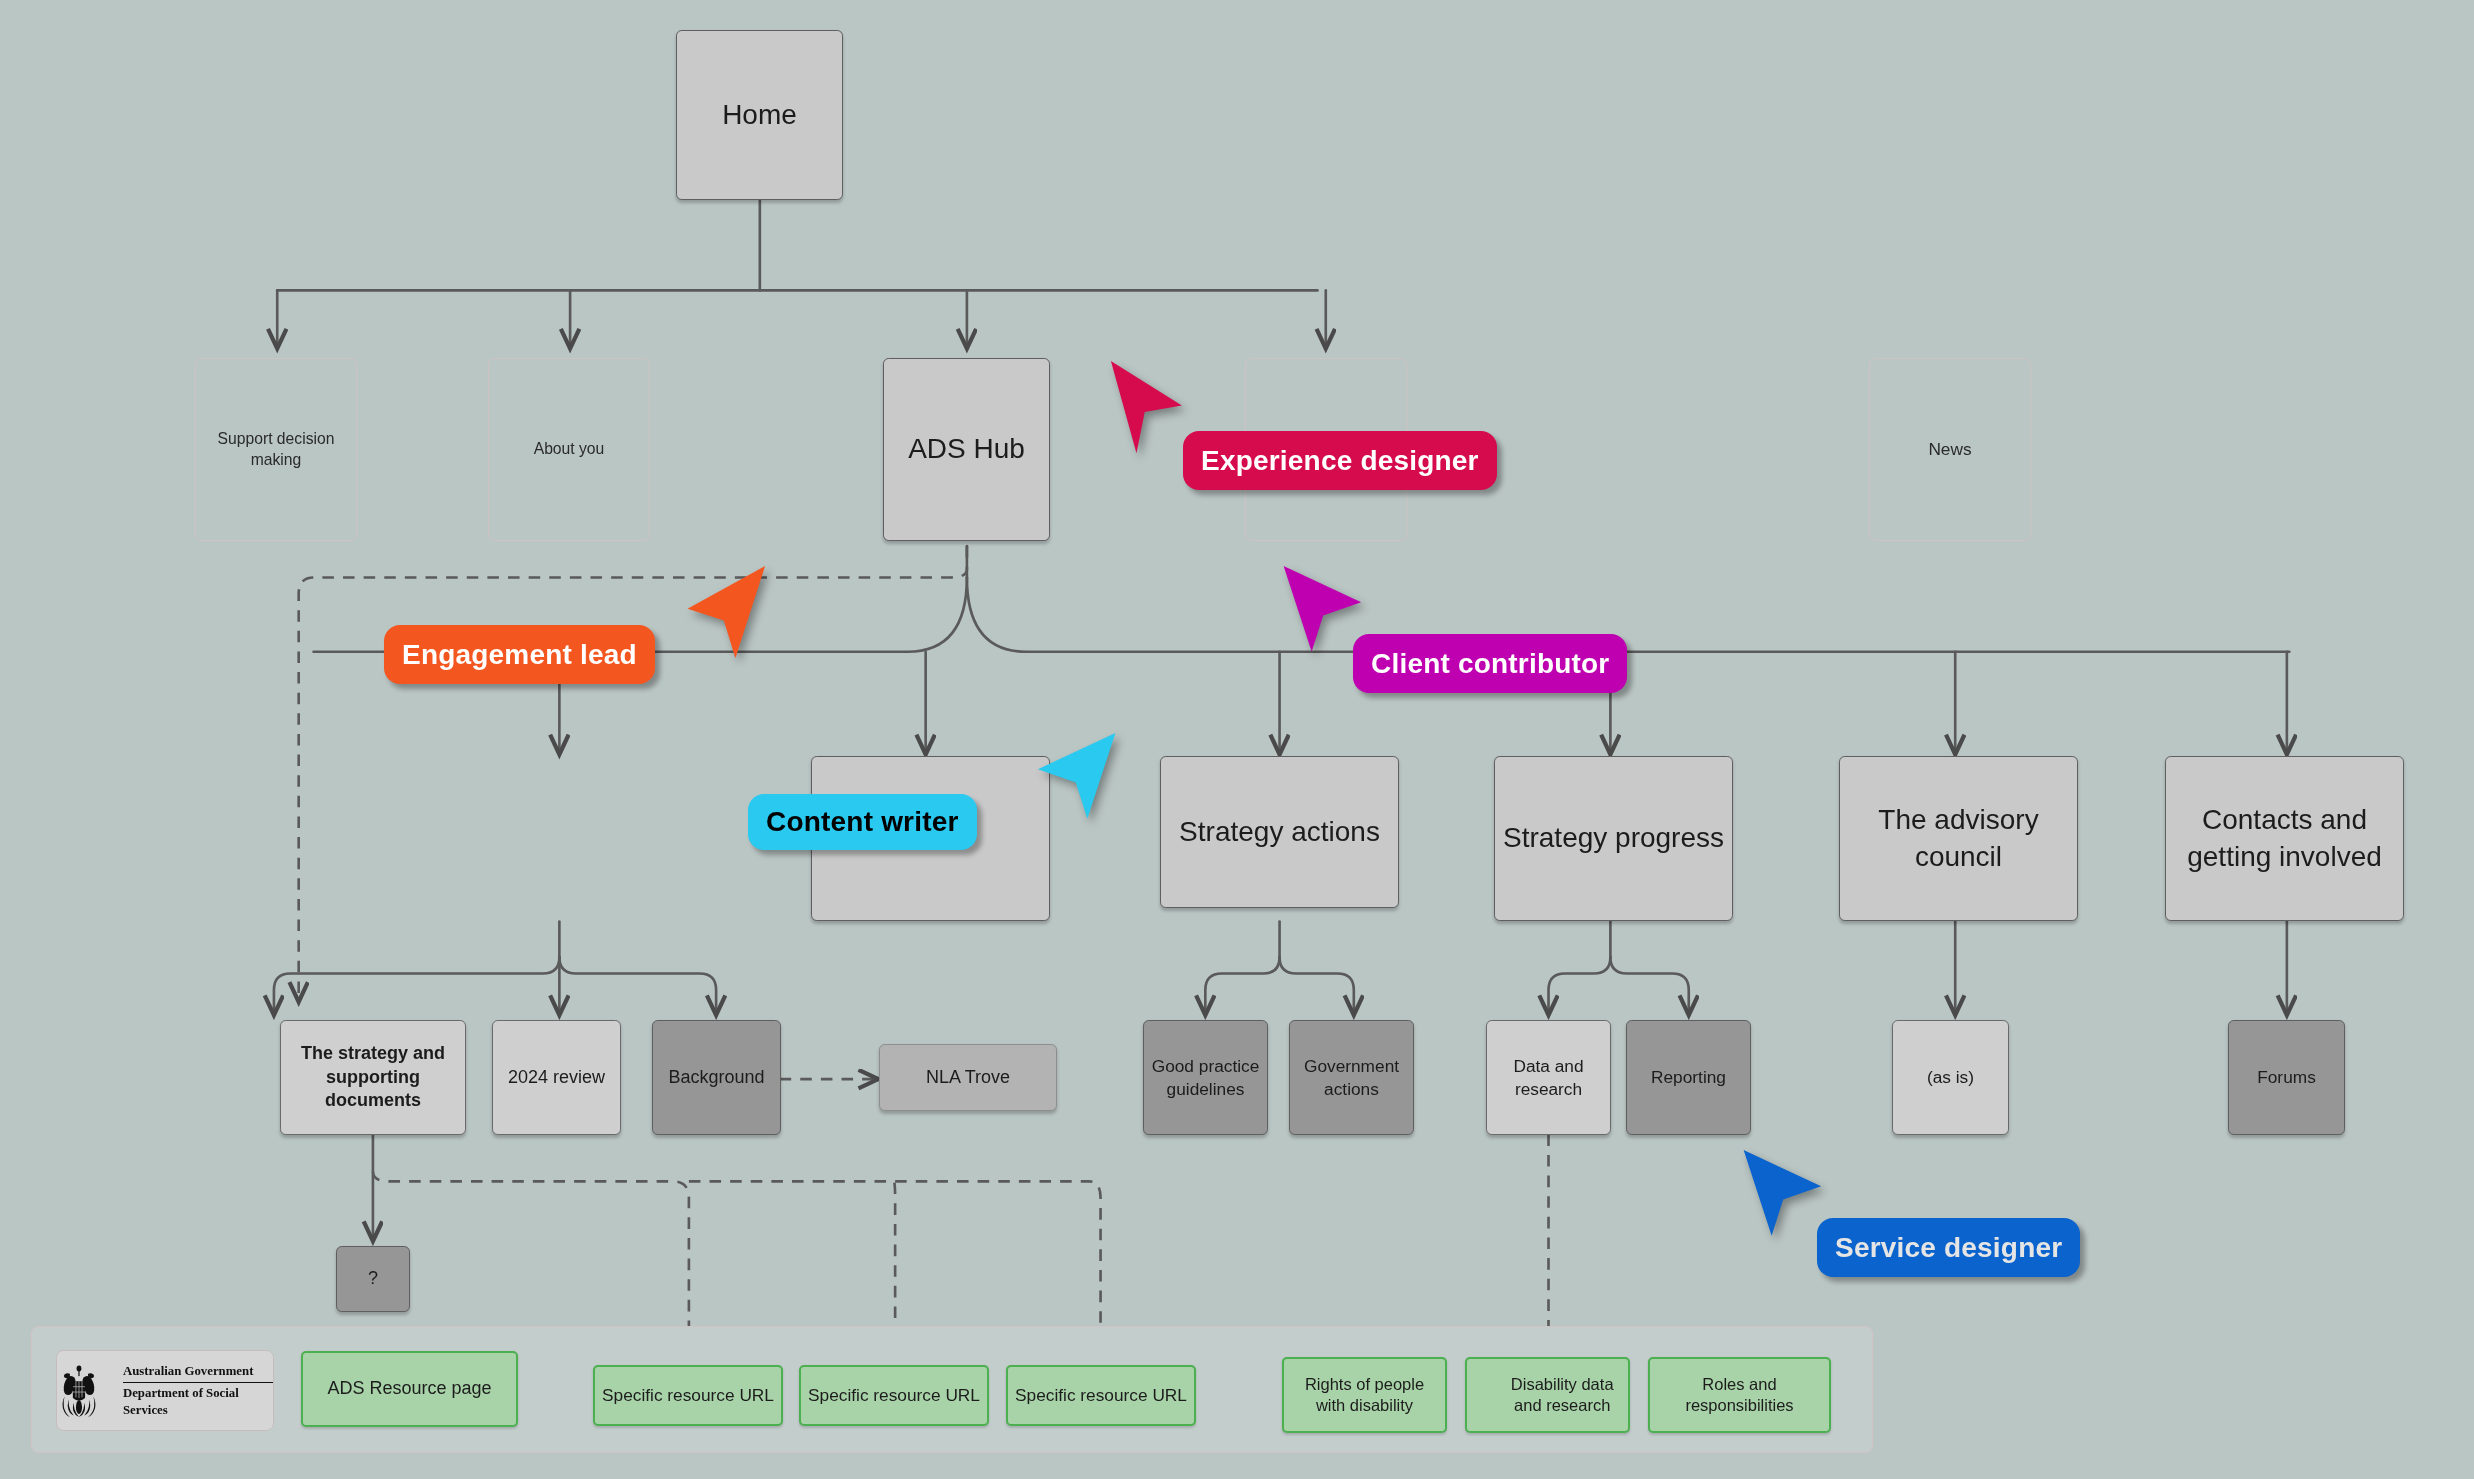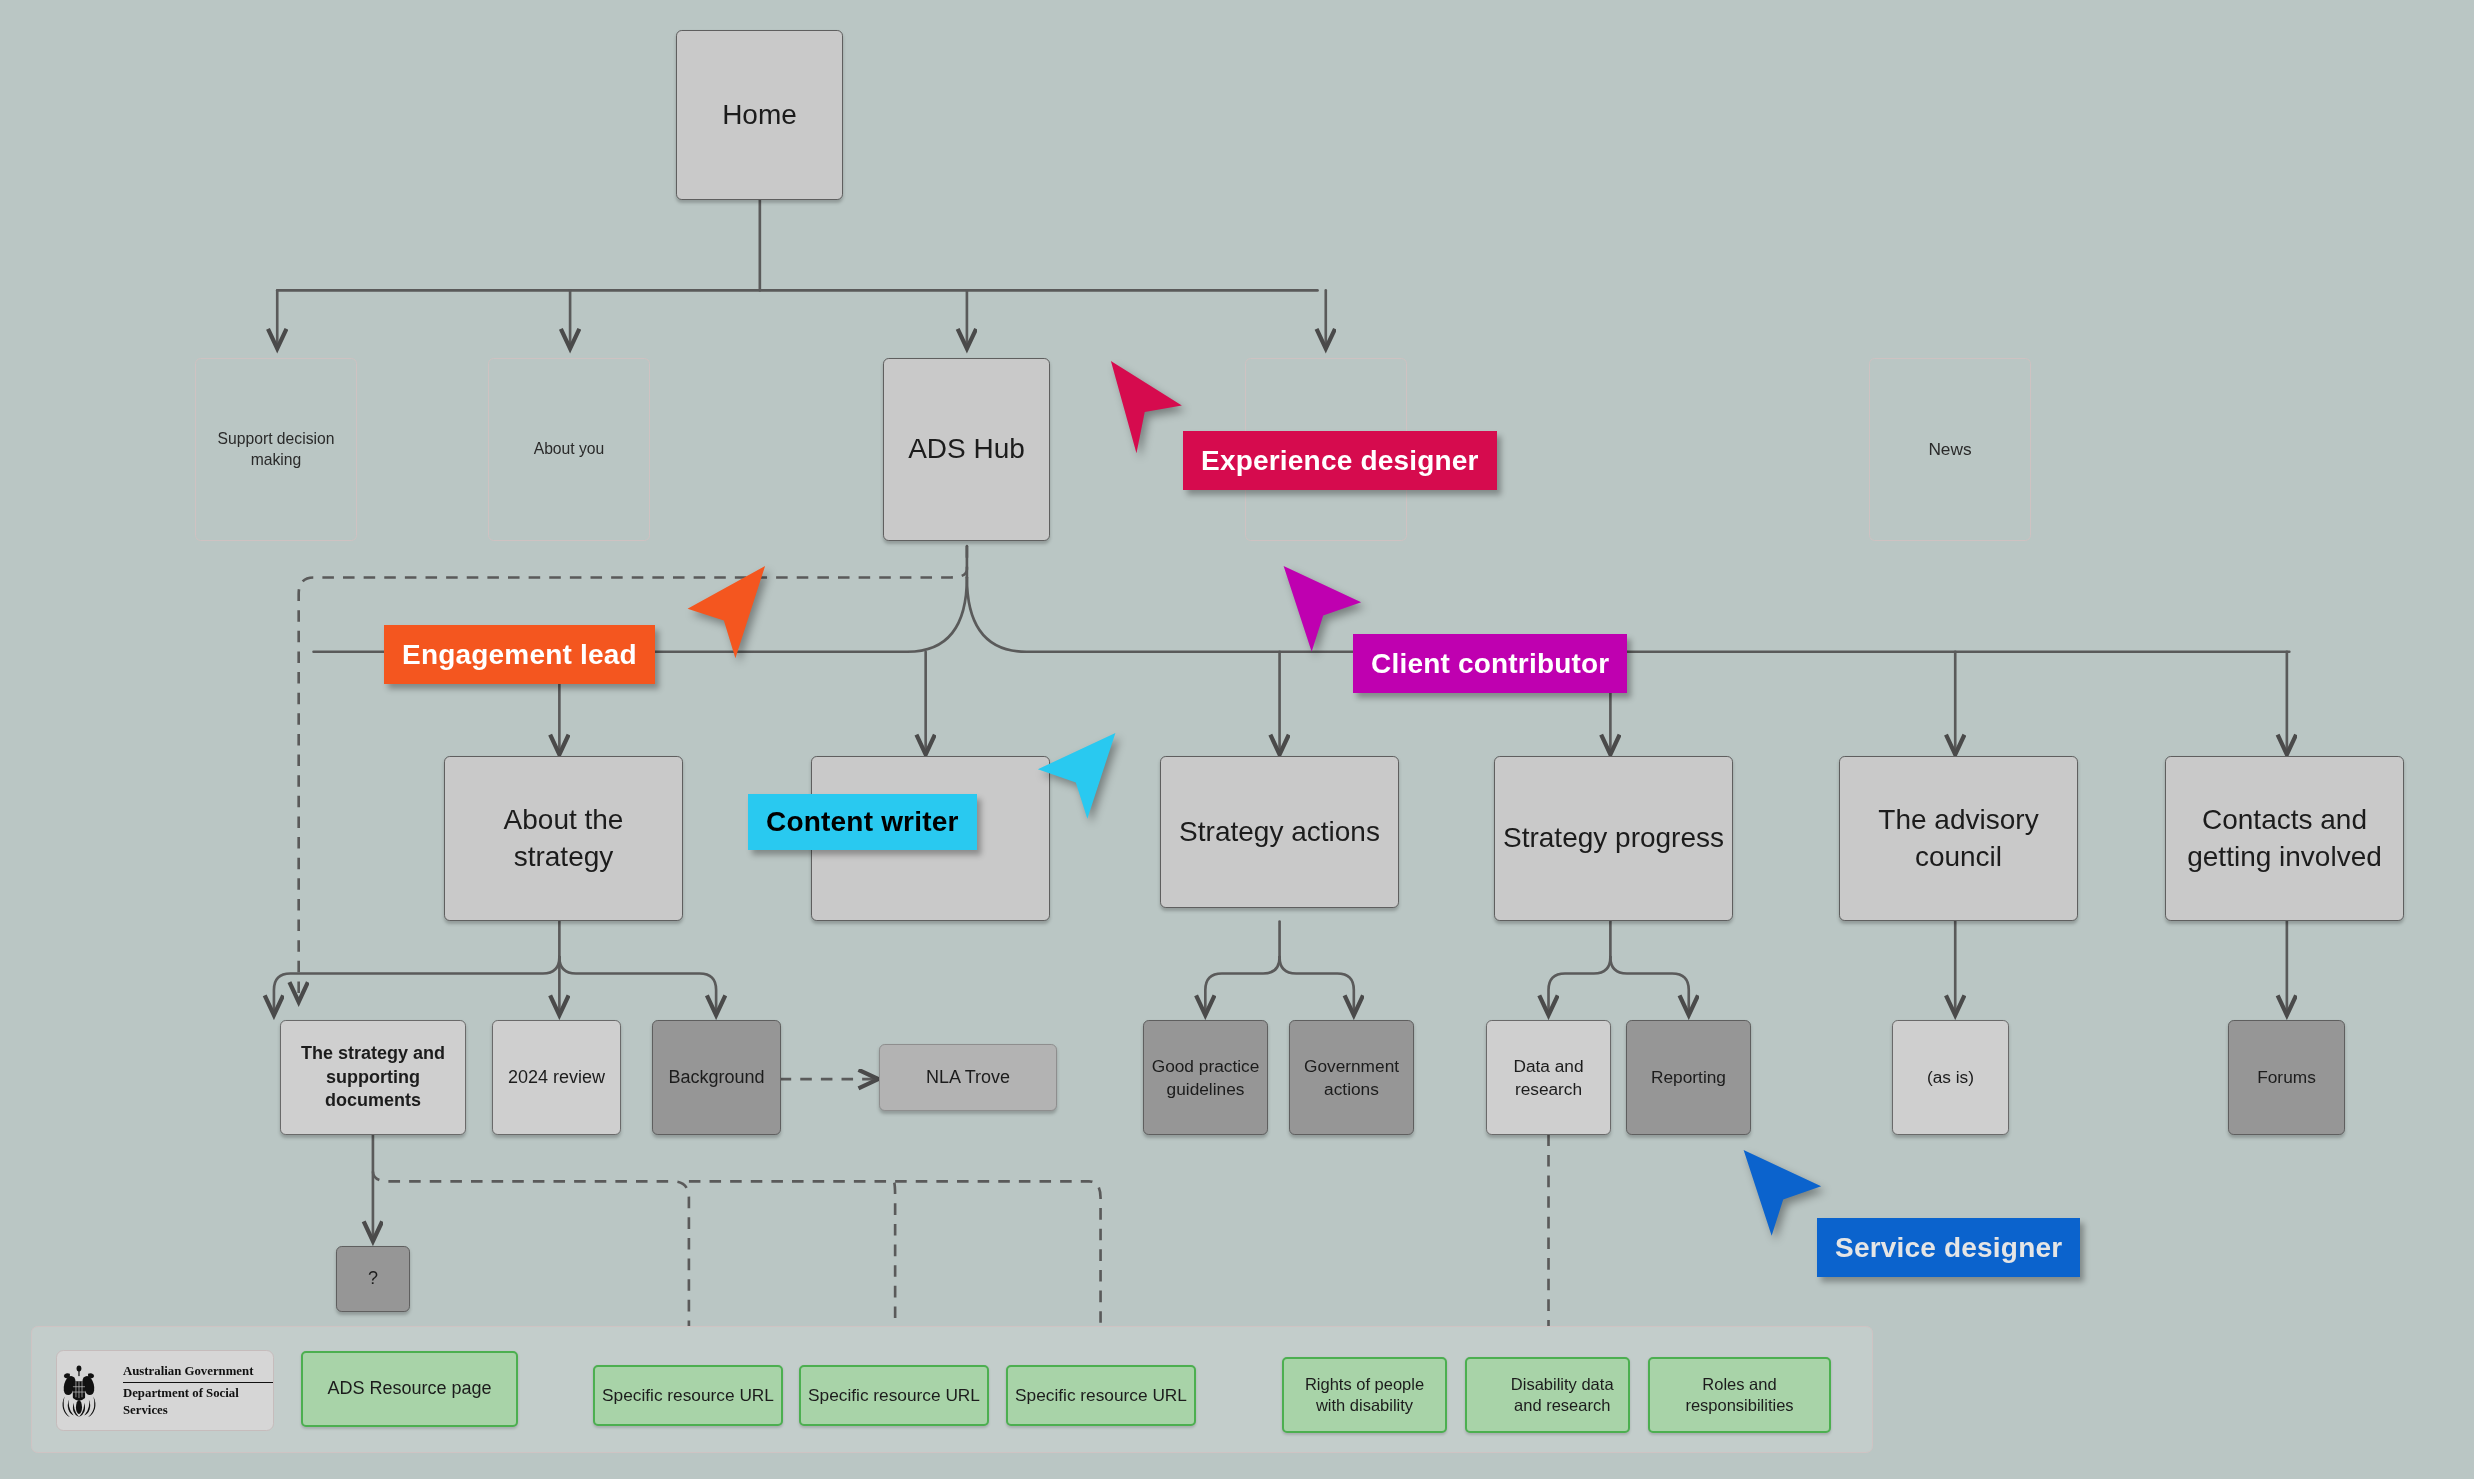--- a/index.html
+++ b/index.html
@@ -41,20 +41,21 @@
     position:absolute;
     display:flex;align-items:center;
     box-sizing:border-box;
     font-weight:bold;
     font-size:28px;
     letter-spacing:0.2px;
     padding:0 18px;
     box-shadow:4.1px 5px 5.8px rgba(0,0,0,.30);
     white-space:nowrap;
     z-index:40;
+    border-radius:16px;
   }
   .cursor{position:absolute;z-index:41;filter:drop-shadow(4.1px 5px 4.1px rgba(0,0,0,.35));}
 
   #footer{
     position:absolute;left:31px;top:1326px;width:1840px;height:125px;
     background:#c3cdcb;border:1.6px solid #cfc3c3;border-radius:6.6px;z-index:5;
   }
   #logo-card{
     position:absolute;left:56px;top:1350px;width:216px;height:79px;
     background:#d6d6d6;border:1.6px solid #c6bcbc;border-radius:7.4px;
@@ -146,23 +147,20 @@
   <div class="node n-light fs34 zt" style="left:883px;top:358px;width:167px;height:183px;">
     <span>ADS Hub</span>
   </div>
   <div class="node n-ghost fs19 zt" style="left:1245px;top:358px;width:162px;height:183px;">
     <span></span>
   </div>
   <div class="node n-ghost fs21 zt" style="left:1869px;top:358px;width:162px;height:183px;">
     <span>News</span>
   </div>
 
-  <div class="node n-light fs34 zt" style="left:444px;top:756px;width:239px;height:165px;">
-    <span>About the strategy</span>
-  </div>
   <div class="node n-light fs34 zt" style="left:811px;top:756px;width:239px;height:165px;">
     <span></span>
   </div>
   <div class="node n-light fs34 zt" style="left:1160px;top:756px;width:239px;height:152px;">
     <span>Strategy actions</span>
   </div>
   <div class="node n-light fs34 zt" style="left:1494px;top:756px;width:239px;height:165px;">
     <span>Strategy progress</span>
   </div>
   <div class="node n-light fs34 zt" style="left:1839px;top:756px;width:239px;height:165px;">

